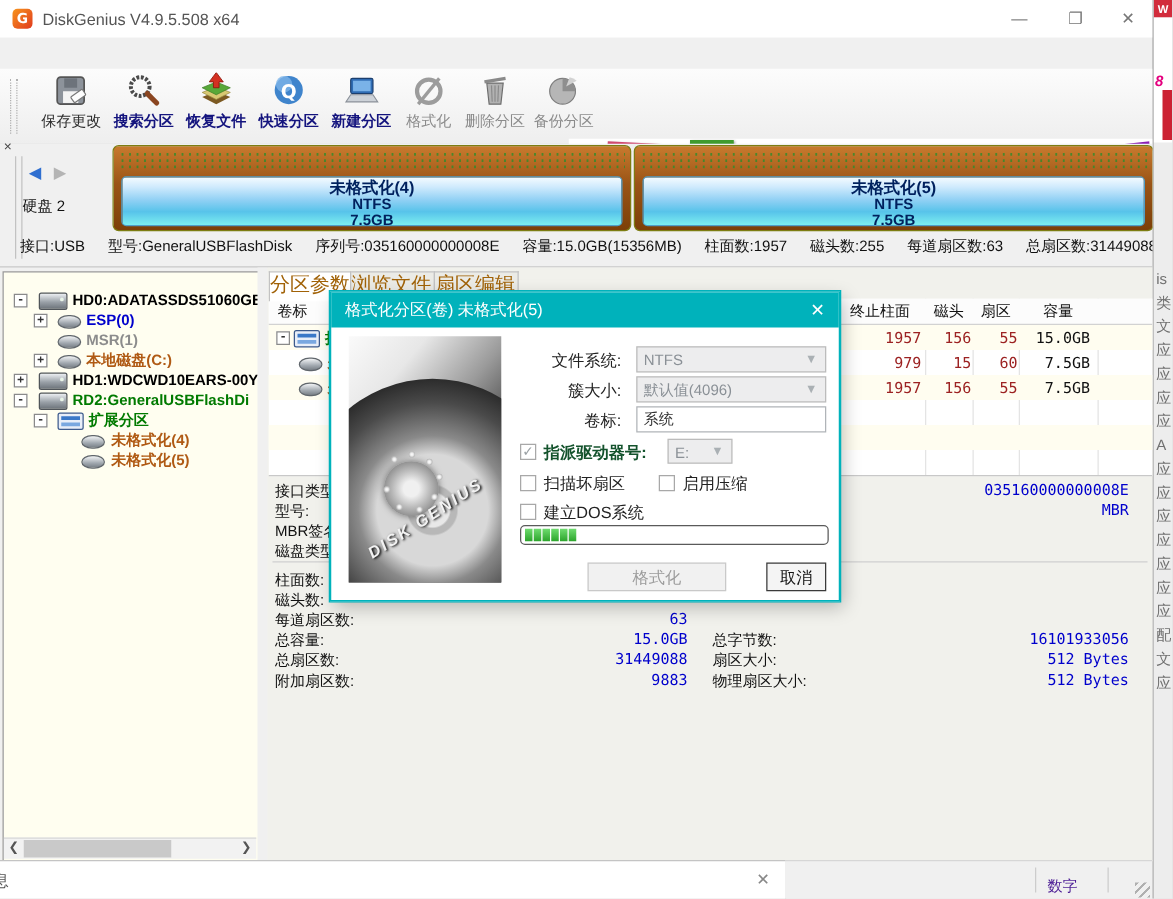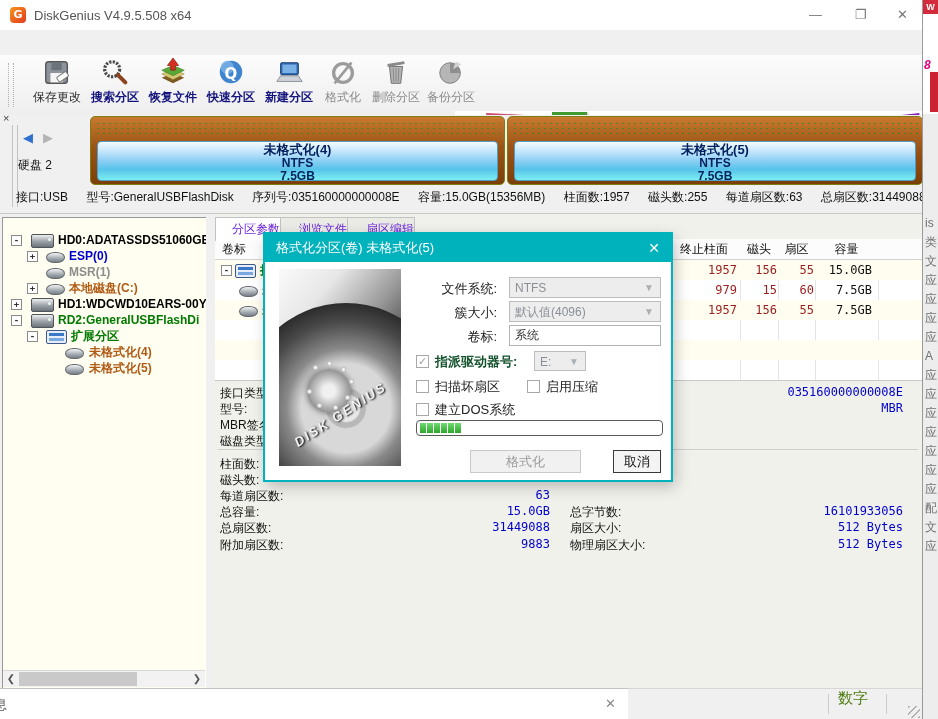--- a/index.html
+++ b/index.html
@@ -63,21 +63,21 @@
             background:linear-gradient(#f2f4f6,#a2a9b0 60%,#787f86);}
   .exticon{position:absolute;top:2px;width:19px;height:12px;border:1px solid #3c5a8c;background:#e8eef8;border-radius:2px;}
   .exticon::before{content:"";position:absolute;left:2px;top:2px;right:2px;height:3px;background:#3a78c8;}
   .exticon::after{content:"";position:absolute;left:2px;bottom:2px;right:2px;height:3px;background:#7aa8e0;}
   .hscroll{position:absolute;left:0px;bottom:1px;width:202px;height:16px;background:#f2f2f2;border-top:1px solid #d8d8d8;}
   .hs-arrow{position:absolute;top:0;width:16px;height:16px;text-align:center;line-height:15px;font-size:10px;color:#555;}
   .hs-thumb{position:absolute;left:16px;top:1px;width:118px;height:14px;background:#c9c9c9;}
   .splitter{position:absolute;left:206px;top:0;width:8px;height:475px;background:#f0f0f0;}
   .rightpanel{position:absolute;left:214px;top:0;width:708px;height:475px;background:#f1f1ec;}
   
-  .tab{position:absolute;top:3px;height:22px;line-height:22px;text-align:right;font-size:12px;color:#6d28d9;
+  .tab{position:absolute;top:3px;height:22px;line-height:22px;text-align:left;font-size:16px;color:#a16207;
        background:#ebebe6;border:1px solid #c2c2c2;border-bottom:none;}
   .tab.active{background:#fff;height:23px;z-index:2;}
   
   .ptable{position:absolute;left:1px;top:25px;width:707px;height:141px;background:#fff;border-bottom:1px solid #c8c8c8;}
   .thead{position:absolute;left:0;top:0;width:100%;height:20px;background:#fcfcfc;border-bottom:1px solid #d2d2d2;font-size:12px;color:#111;}
   .th{position:absolute;top:0;height:20px;line-height:20px;}
   .colline{position:absolute;top:0;width:1px;height:141px;background:#e4e4e4;}
   .tr{position:absolute;left:0;width:100%;height:20px;line-height:20px;}
   .tr.cream{background:#fffdf0;}
   .num{position:absolute;top:0;height:20px;text-align:right;color:#9c2222;font-family:"DejaVu Sans Mono",monospace;font-size:12px;}
@@ -117,21 +117,21 @@
   .pseg{position:absolute;top:2px;width:6px;height:10px;background:linear-gradient(#6fdc6f,#2ca42c);}
   .dbtn{position:absolute;top:216px;height:23px;text-align:center;font-size:13px;line-height:21px;box-sizing:border-box;}
   .dbtn.disabled{left:205px;width:111px;background:#f1f1f1;border:1px solid #c9c9c9;color:#9c9c9c;}
   .dbtn.cancel{left:348px;width:48px;background:#f4f4f4;border:1px solid #3a3a3a;color:#111;}
   
   .notify{position:absolute;left:0;top:688px;width:628px;height:31px;background:#fff;border-top:1px solid #c4c4c4;border-right:1px solid #c4c4c4;}
   .notifypartial{position:absolute;left:-6px;top:7px;color:#555;font-size:13px;}
   .notifyclose{position:absolute;right:12px;top:7px;color:#888;font-size:13px;}
   .statusbar{position:absolute;left:628px;top:688px;width:294px;height:31px;background:#f0f0f0;border-top:1px solid #d6d6d6;}
   .ssep{position:absolute;top:5px;width:1px;height:20px;background:#cccccc;}
-  .ime{position:absolute;left:210px;top:0;font-size:15px;color:#4d7c0f;}
+  .ime{position:absolute;left:210px;top:12px;font-size:12px;color:#4c1d95;}
   .grip{position:absolute;right:2px;bottom:2px;width:12px;height:12px;
         background:repeating-linear-gradient(135deg,#b0b0b0 0 2px,rgba(0,0,0,0) 2px 5px);}
   
   .sliver{position:absolute;left:923px;top:0;width:15px;height:719px;background:#ededed;overflow:hidden;}
   .sliver-red-top{position:absolute;left:0;top:0;width:15px;height:14px;background:#d22c3c;color:#fff;font:bold 9px/14px sans-serif;text-align:center;}
   .sliver-white{position:absolute;left:0;top:14px;width:15px;height:100px;background:#fff;}
   .sliver-frag{position:absolute;left:1px;top:58px;color:#e4007f;font:italic bold 12px sans-serif;}
   .sliver-redbar{position:absolute;left:7px;top:72px;width:8px;height:40px;background:#cc2233;}
   .sliver-chars{position:absolute;left:2px;top:214px;width:14px;color:#707070;font-size:12px;line-height:19px;text-align:left;}
 </style>

